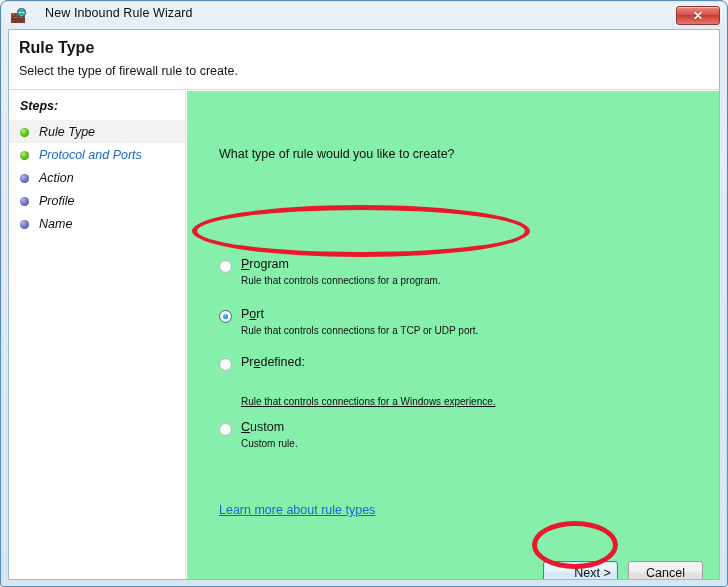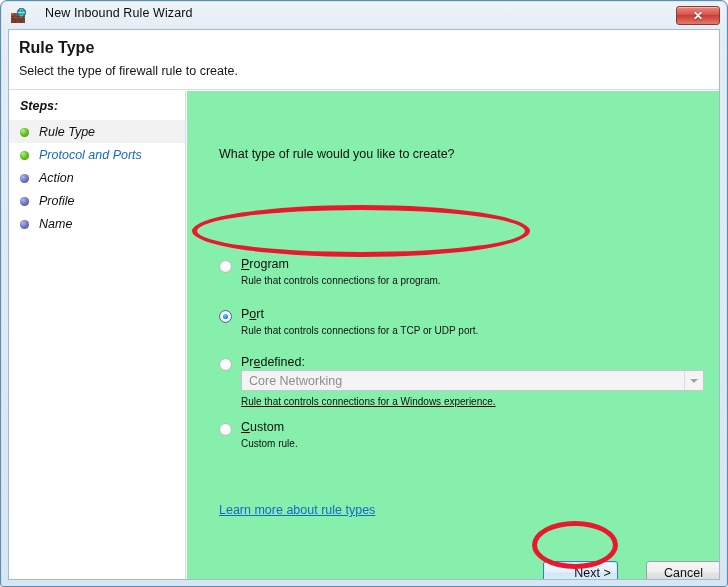--- a/index.html
+++ b/index.html
@@ -304,21 +304,21 @@
     margin-top: 36px;
   }
   .btn.default {
     border: 1px solid #3c7fb1;
     background: linear-gradient(to bottom, #f0f8fd 0%, #e2f1fb 48%, #d0e7f8 52%, #dff0fb 100%);
     box-shadow: inset 0 0 0 1px #cfe9fb;
     padding-left: 24px;
   }
   #btn-back { left: 271px; }
   #btn-next { left: 356px; }
-  #btn-cancel { left: 459px; }
+  #btn-cancel { left: 441px; }
 
   
   .annot {
     position: absolute;
     border: 5px solid #e8192c;
     border-radius: 50%;
     box-sizing: border-box;
     pointer-events: none;
   }
   #annot-port {
@@ -409,26 +409,20 @@
           <span class="opt-radio checked"></span>
           <span class="opt-title"><span>P</span><u>o</u><span>rt</span></span>
           <span class="opt-desc">Rule that controls connections for a TCP or UDP port.</span>
         </div>
 
         <div class="option" style="top:266px;">
           <span class="opt-radio"></span>
           <span class="opt-title"><span>Pr</span><u>e</u><span>defined:</span></span>
         </div>
 
-        <div id="predefined-combo">
-          <span id="predefined-value">Core Networking</span>
-          <span id="predefined-arrow-box">
-            <span id="predefined-arrow"></span>
-          </span>
-        </div>
 
         <div class="option" style="top:305px;">
           <span class="opt-desc" style="top:0;text-decoration:underline;">Rule that controls connections for a Windows experience.</span>
         </div>
 
         <div class="option" style="top:331px;">
           <span class="opt-radio"></span>
           <span class="opt-title"><u>C</u><span>ustom</span></span>
           <span class="opt-desc">Custom rule.</span>
         </div>

